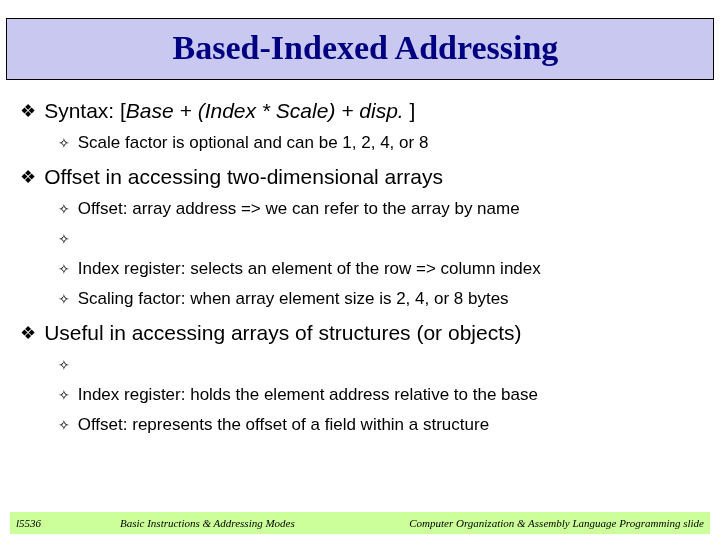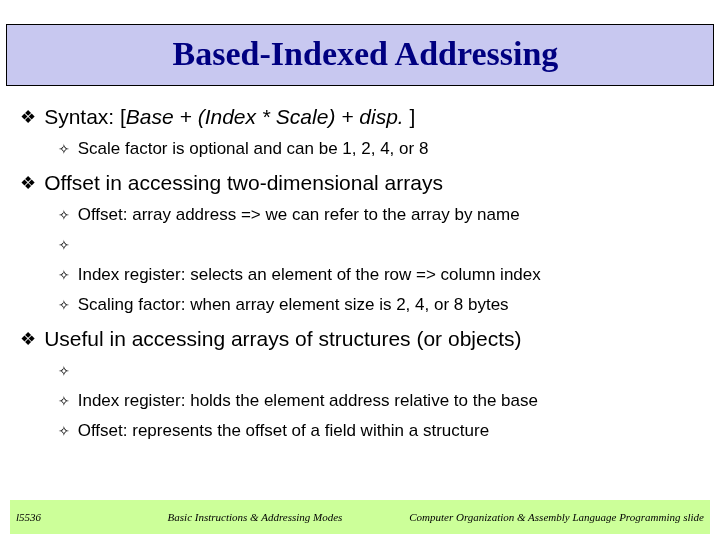--- a/index.html
+++ b/index.html
@@ -5,21 +5,21 @@
   * { margin: 0; padding: 0; box-sizing: border-box; }
   body {
     width: 720px;
     height: 540px;
     background: #fff;
     font-family: Arial, Helvetica, sans-serif;
     position: relative;
     overflow: hidden;
   }
   .title-bar {
-    margin: 24px 6px 0 6px;
+    margin: 18px 6px 0 6px;
     background: #c8c8f0;
     border: 1px solid #000;
     padding: 10px 0 12px 11px;
     text-align: center;
   }
   .title-bar h1 {
     font-family: "Comic Sans MS", "Comic Sans", cursive;
     font-size: 34px;
     font-weight: bold;
     color: #000080;
@@ -58,30 +58,30 @@
     flex-shrink: 0;
     color: #000;
   }
   .l2 .txt { line-height: 22px; }
   .footer {
     position: absolute;
     bottom: 6px;
     left: 10px;
     right: 10px;
     background: #ccff99;
-    height: 34px;
+    height: 22px;
     display: flex;
     align-items: center;
     font-family: "Times New Roman", Times, serif;
     font-style: italic;
     font-size: 11px;
     color: #000;
   }
   .footer .fl { width: 110px; padding-left: 6px; }
-  .footer .fc { flex: 1; text-align: center; }
+  .footer .fc { flex: 1; text-align: left; }
   .footer .fr { width: 320px; text-align: right; padding-right: 6px; }
 </style>
 </head>
 <body>
 
 <div class="title-bar">
   <h1>Based-Indexed Addressing</h1>
 </div>
 
 <div class="content">

